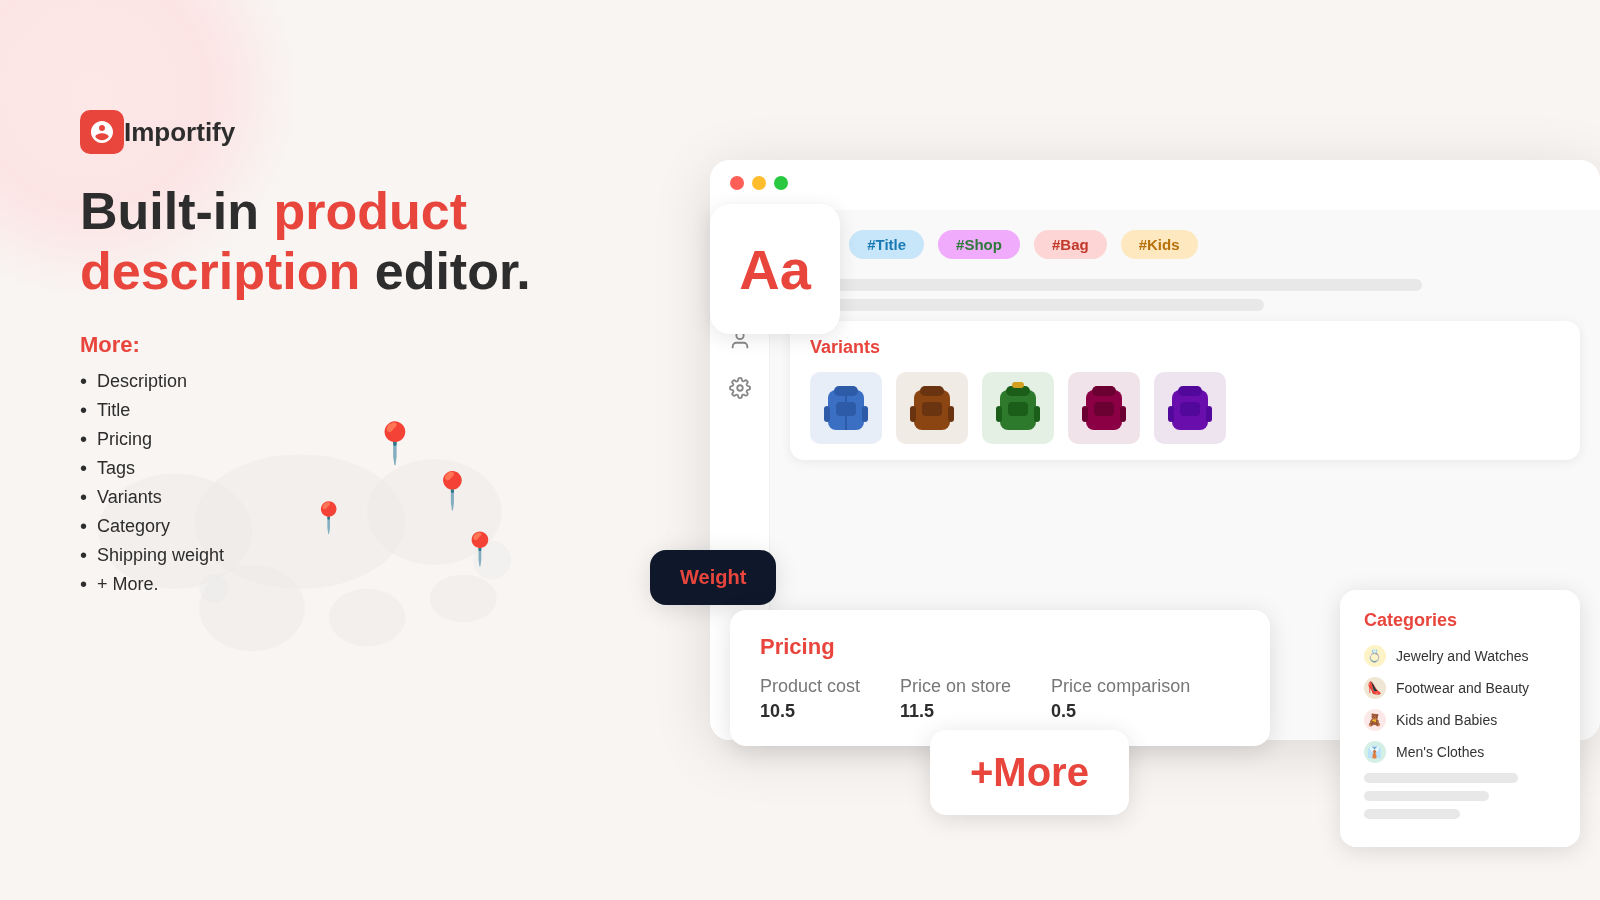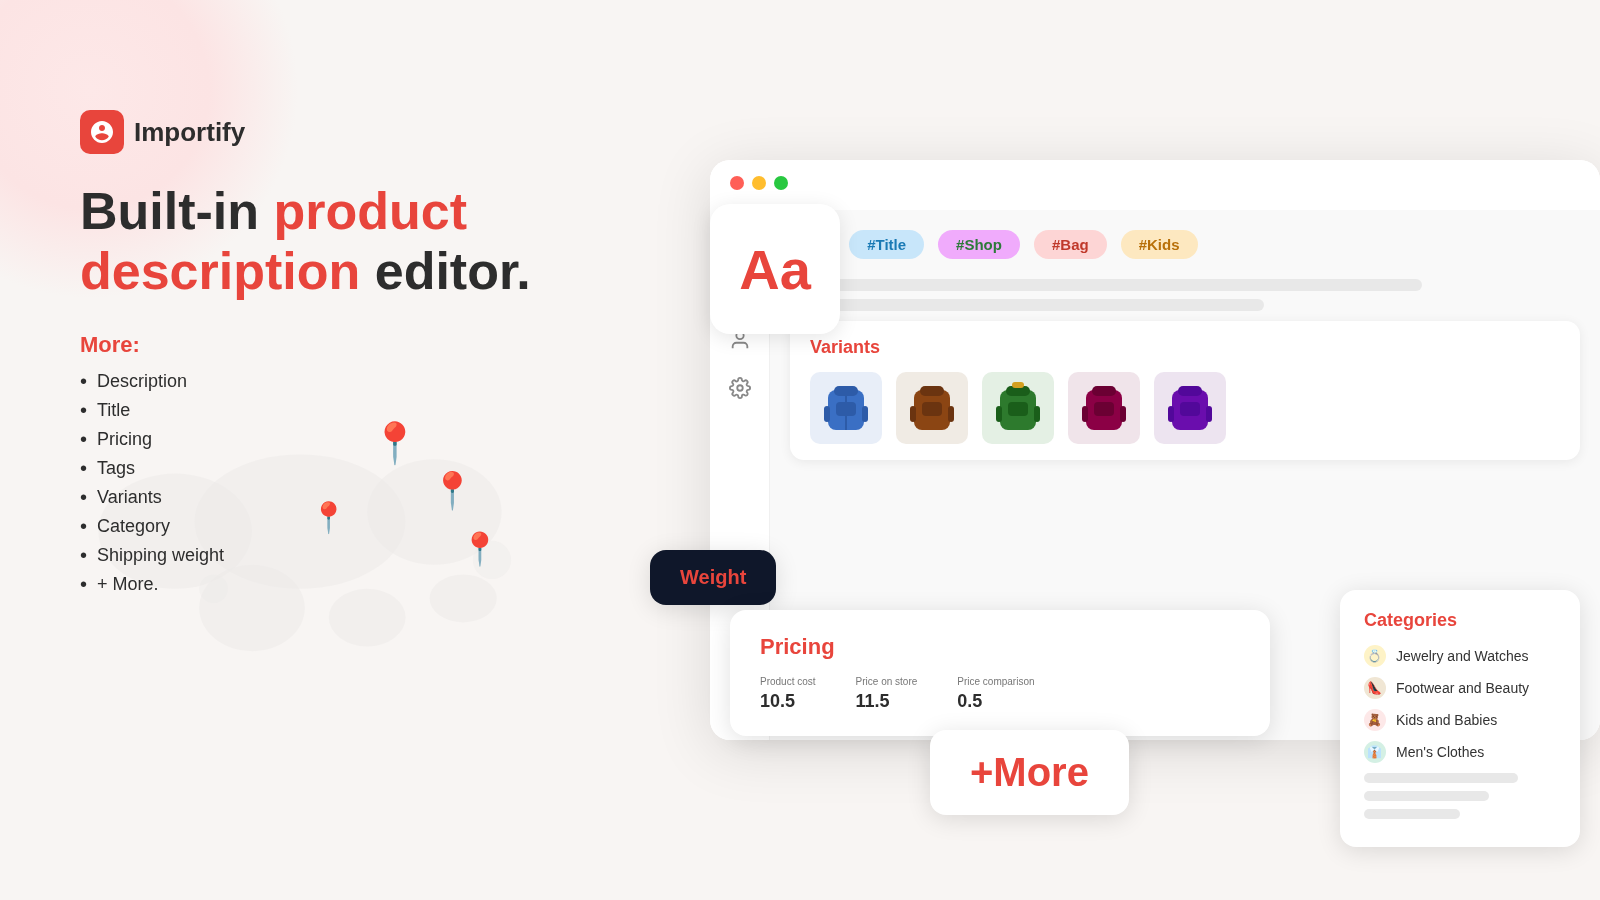--- a/index.html
+++ b/index.html
@@ -29,21 +29,20 @@
       position: absolute;
       left: 80px;
       top: 110px;
       width: 520px;
       z-index: 2;
     }
 
     .logo-area {
       display: flex;
       align-items: center;
-      gap: 10px;
       margin-bottom: 28px;
     }
 
     .logo-icon {
       width: 44px;
       height: 44px;
       background: #e8453c;
       border-radius: 10px;
       display: flex;
       align-items: center;
@@ -280,21 +279,21 @@
       color: #e8453c;
       margin-bottom: 16px;
     }
 
     .pricing-fields {
       display: flex;
       gap: 40px;
     }
 
     .pricing-field label {
-      font-size: 10px;
+      font-size: 18px;
       color: #777;
       display: block;
       margin-bottom: 4px;
     }
 
     .pricing-field .value {
       font-size: 18px;
       font-weight: 600;
       color: #2d2d2d;
     }

